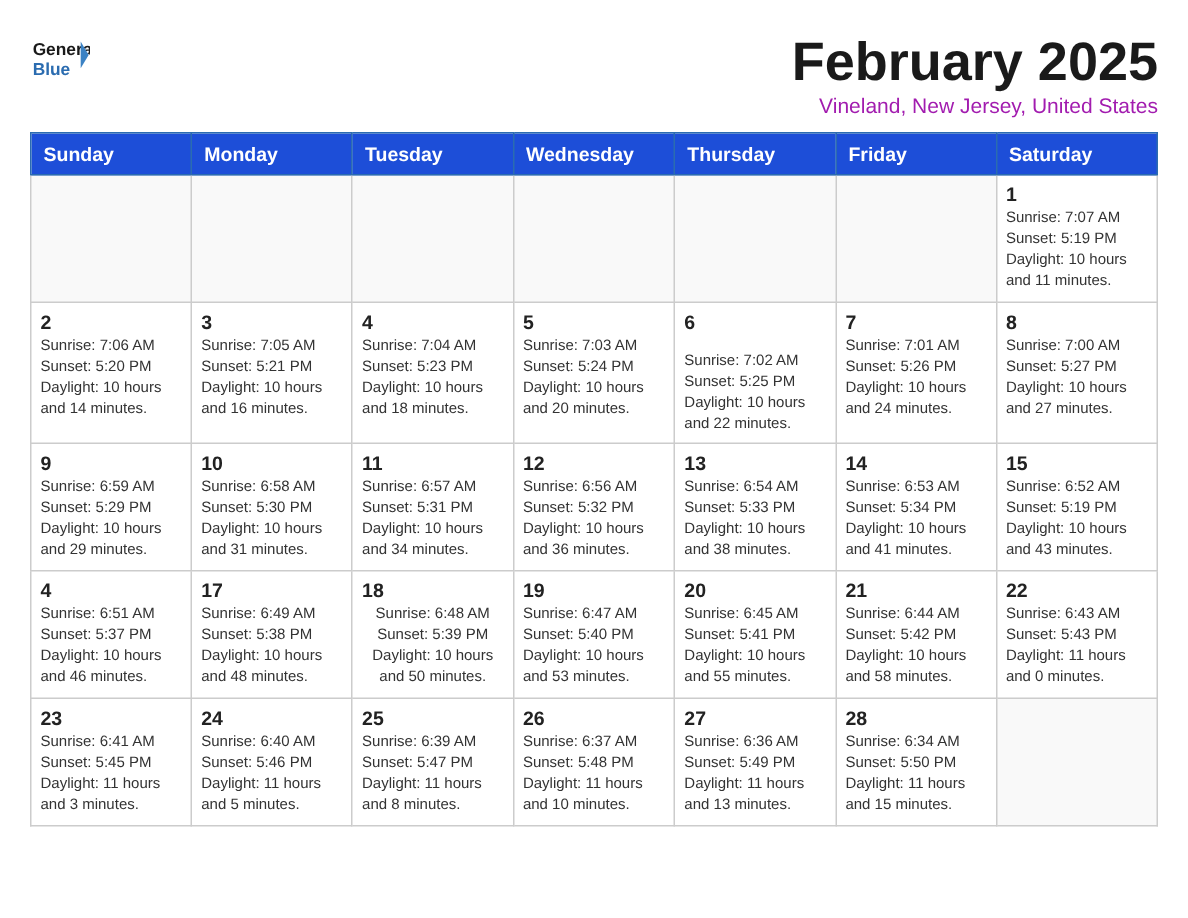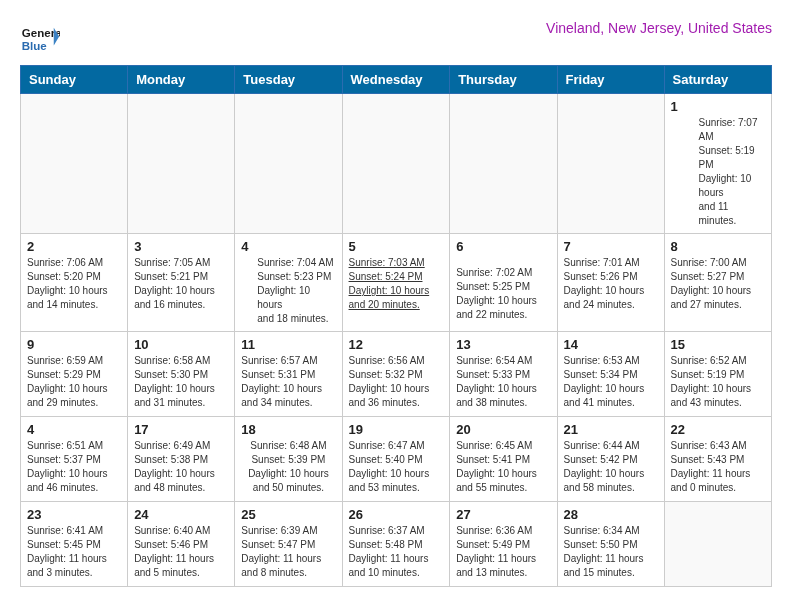--- a/index.html
+++ b/index.html
@@ -36,21 +36,21 @@
     .location {
       font-size: 14px;
       color: #a21caf;
     }
     .calendar {
       width: 100%;
       border-collapse: collapse;
       border: 1px solid #ccc;
     }
     .calendar th {
-      background-color: #0369a1;
+      background-color: #1d4ed8;
       color: #fff;
       font-size: 13px;
       font-weight: bold;
       padding: 6px 8px;
       border: 1px solid #2b6cb0;
       text-align: left;
     }
     .calendar td {
       border: 1px solid #ccc;
       vertical-align: top;
@@ -81,20 +81,21 @@
 
 <div class="header-section">
   <div class="logo">
     <svg class="logo-icon" viewBox="0 0 45 38" xmlns="http://www.w3.org/2000/svg">
       <text x="2" y="18" font-size="13" font-weight="bold" fill="#1a1a1a">General</text>
       <text x="2" y="33" font-size="13" font-weight="bold" fill="#2b6cb0">Blue</text>
       <polygon points="38,8 44,18 38,28" fill="#3b82c4"></polygon>
     </svg>
   </div>
   <div class="title-section">
+    <div class="month-title">February 2025</div>
     <div class="location">Vineland, New Jersey, United States</div>
   </div>
 </div>
 
 <table class="calendar">
   <thead>
     <tr>
     <th>Sunday</th>
         <th>Monday</th>
         <th>Tuesday</th>
@@ -107,21 +108,21 @@
   <tbody id="calendar-body">
   <tr>
         <td class="empty"></td>
         <td class="empty"></td>
         <td class="empty"></td>
         <td class="empty"></td>
         <td class="empty"></td>
         <td class="empty"></td>
         <td>
           <span class="day-num">1</span>
-          <div class="day-info" style="white-space: pre-line; margin-left: 28px;">Sunrise: 7:07 AM
+          <div class="day-info" style="white-space: pre-line;">Sunrise: 7:07 AM
 Sunset: 5:19 PM
 Daylight: 10 hours
 and 11 minutes.</div>
         </td>
       </tr>
       <tr>
         <td>
           <span class="day-num">2</span>
           <div class="day-info" style="white-space: pre-line;">Sunrise: 7:06 AM
 Sunset: 5:20 PM
@@ -130,28 +131,28 @@
         </td>
         <td>
           <span class="day-num">3</span>
           <div class="day-info" style="white-space: pre-line;">Sunrise: 7:05 AM
 Sunset: 5:21 PM
 Daylight: 10 hours
 and 16 minutes.</div>
         </td>
         <td>
           <span class="day-num">4</span>
-          <div class="day-info" style="white-space: pre-line; margin-left: 16px;">Sunrise: 7:04 AM
+          <div class="day-info" style="white-space: pre-line;">Sunrise: 7:04 AM
 Sunset: 5:23 PM
 Daylight: 10 hours
 and 18 minutes.</div>
         </td>
         <td>
           <span class="day-num">5</span>
-          <div class="day-info" style="white-space: pre-line; text-decoration: underline;">Sunrise: 7:03 AM
+          <div class="day-info" style="white-space: pre-line;">Sunrise: 7:03 AM
 Sunset: 5:24 PM
 Daylight: 10 hours
 and 20 minutes.</div>
         </td>
         <td>
           <span class="day-num">6</span>
           <div class="day-info" style="white-space: pre-line; margin-top: 12px;">Sunrise: 7:02 AM
 Sunset: 5:25 PM
 Daylight: 10 hours
 and 22 minutes.</div>

